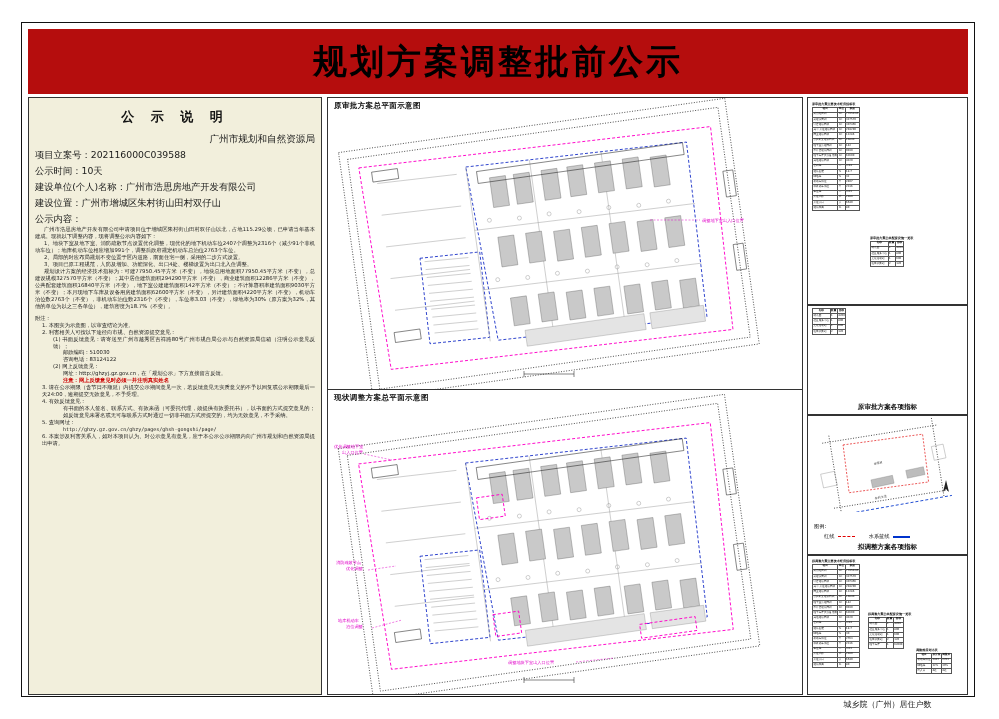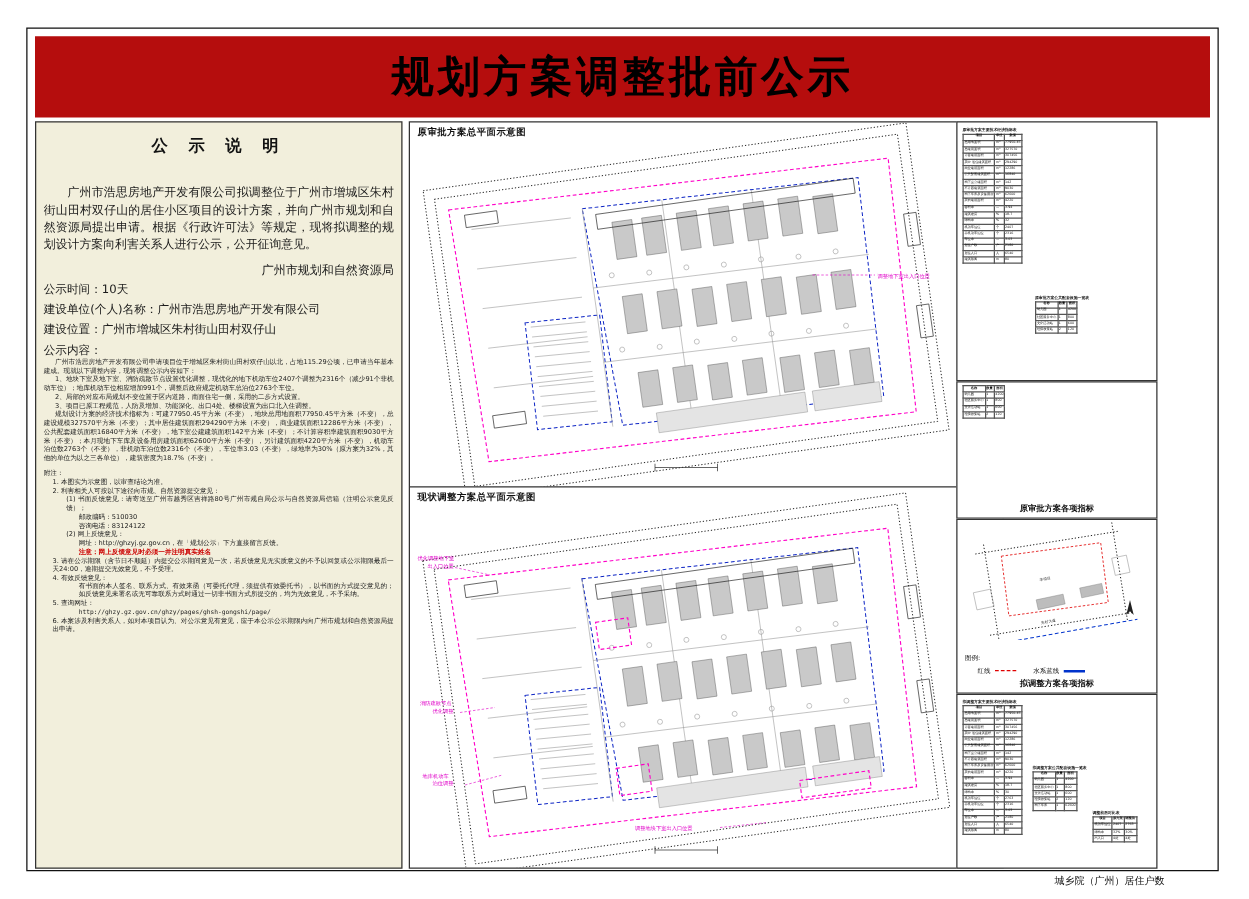--- a/index.html
+++ b/index.html
@@ -11,21 +11,21 @@
   .outer-frame{position:absolute;left:21px;top:22px;width:954px;height:675px;border:1.5px solid #111;box-sizing:border-box;}
 
   
   .banner{position:absolute;left:28px;top:29px;width:940px;height:65px;background:#b50d0d;box-sizing:border-box;}
   .banner-title{position:absolute;left:0;top:0;width:940px;height:65px;display:flex;align-items:center;justify-content:center;
     color:#000;font-size:34px;font-weight:bold;letter-spacing:3px;font-family:"DejaVu Sans","Liberation Sans",sans-serif;}
 
   
   .notice{position:absolute;left:28px;top:97px;width:294px;height:598px;background:#f2efdc;border:1px solid #333;box-sizing:border-box;
     padding:4px 6px 4px 6px;}
-  .notice-title{text-align:center;font-size:13px;font-weight:bold;letter-spacing:6px;color:#111;margin:6px 0 22px 0;}
+  .notice-title{text-align:center;font-size:13px;font-weight:bold;letter-spacing:6px;color:#111;margin:6px 0 6px 0;}
   .notice p{margin:0;color:#1a1a1a;font-size:9.5px;line-height:1.45;text-align:justify;}
   .para-intro{font-size:9.6px;line-height:1.55;text-indent:19px;}
   .sign{text-align:right;font-size:9.6px;margin-top:7px;color:#1a1a1a;}
   .kv{font-size:9.3px;line-height:1.5;color:#1a1a1a;margin-top:2px;}
   .kv .red{color:#d80000;font-weight:bold;letter-spacing:1px;}
   .content-head{font-size:9.3px;margin-top:3px;color:#1a1a1a;}
   .tiny{font-size:5.3px;line-height:1.32;color:#222;text-align:justify;}
   .tiny.indent{text-indent:9px;}
   .tiny.red{color:#cc0000;font-weight:bold;}
   .tiny.i1{padding-left:7px;}
@@ -36,21 +36,21 @@
 
   
   .draw-col{position:absolute;left:327px;top:97px;width:476px;height:598px;border:1px solid #333;box-sizing:border-box;background:#fff;}
   .draw-box{position:absolute;left:0;box-sizing:border-box;width:474px;}
   .draw-top{top:0;height:292px;border-bottom:1px solid #333;}
   .draw-bot{top:292px;height:304px;}
   .draw-label{position:absolute;left:6px;top:3px;font-size:7.5px;color:#111;font-weight:bold;letter-spacing:.4px;}
   .plan-wrap{position:absolute;left:0;top:0;width:474px;height:100%;overflow:hidden;}
 
   
-  .right-col{position:absolute;left:765px;top:97px;width:161px;height:440px;box-sizing:border-box;border-radius:12px;}
+  .right-col{position:absolute;left:807px;top:97px;width:161px;height:440px;box-sizing:border-box;border-radius:12px;}
   .rp{position:absolute;left:0;width:161px;border:1px solid #333;box-sizing:border-box;background:#fff;overflow:hidden;}
   .rp1{top:0;height:208px;border-bottom:1px solid #333;}
   .rp2{top:208px;height:110px;}
   .rp3{top:318px;height:140px;}
   .rp4{top:458px;height:140px;}
   .rp-cap{position:absolute;bottom:2px;width:100%;text-align:center;font-size:6.6px;font-weight:bold;color:#111;}
 
   
   table.mini{border-collapse:collapse;font-size:2.6px;color:#111;line-height:1;}
   table.mini td,table.mini th{border:.4px solid #555;padding:0 .5px;white-space:nowrap;height:4.2px;}
@@ -82,24 +82,24 @@
 <div id="sheet">
 
   <div class="outer-frame"></div>
 
   <div class="banner">
     <div class="banner-title">规划方案调整批前公示</div>
   </div>
 
   <div class="notice">
     <div class="notice-title">公 示 说 明</div>
-    <p class="para-intro">广州市浩思房地产开发有限公司拟调整位于广州市增城区朱村街山田村双仔山的居住小区项目的设计方案，并向广州市规划和自然资源局提出申请。根据《行政许可法》等规定，现将拟调整的规划设计方案向利害关系人进行公示，公开征询意见。</p>
     <div class="sign">广州市规划和自然资源局</div>
 
     <div id="fields-host">
+        <div class="kv"><span>项目立案号：</span><span>202116000C039588</span></div>
         <div class="kv"><span>公示时间：</span><span>10天</span></div>
         <div class="kv"><span>建设单位(个人)名称：</span><span>广州市浩思房地产开发有限公司</span></div>
         <div class="kv"><span>建设位置：</span><span>广州市增城区朱村街山田村双仔山</span></div>
       </div>
 
     <div class="content-head">公示内容：</div>
     <div id="content-host">
         <div class="tiny indent">广州市浩思房地产开发有限公司申请项目位于增城区朱村街山田村双仔山以北，占地115.29公顷，已申请当年基本建成。现就以下调整内容，现将调整公示内容如下：</div>
         <div class="tiny indent">1、地块下室及地下室、消防疏散节点设置优化调整，现优化的地下机动车位2407个调整为2316个（减少91个非机动车位）；地库机动车位相应增加991个，调整后政府规定机动车总泊位2763个车位。</div>
         <div class="tiny indent">2、局部的对应布局规划不变位置于区内道路，南面住宅一侧，采用的二步方式设置。</div>

